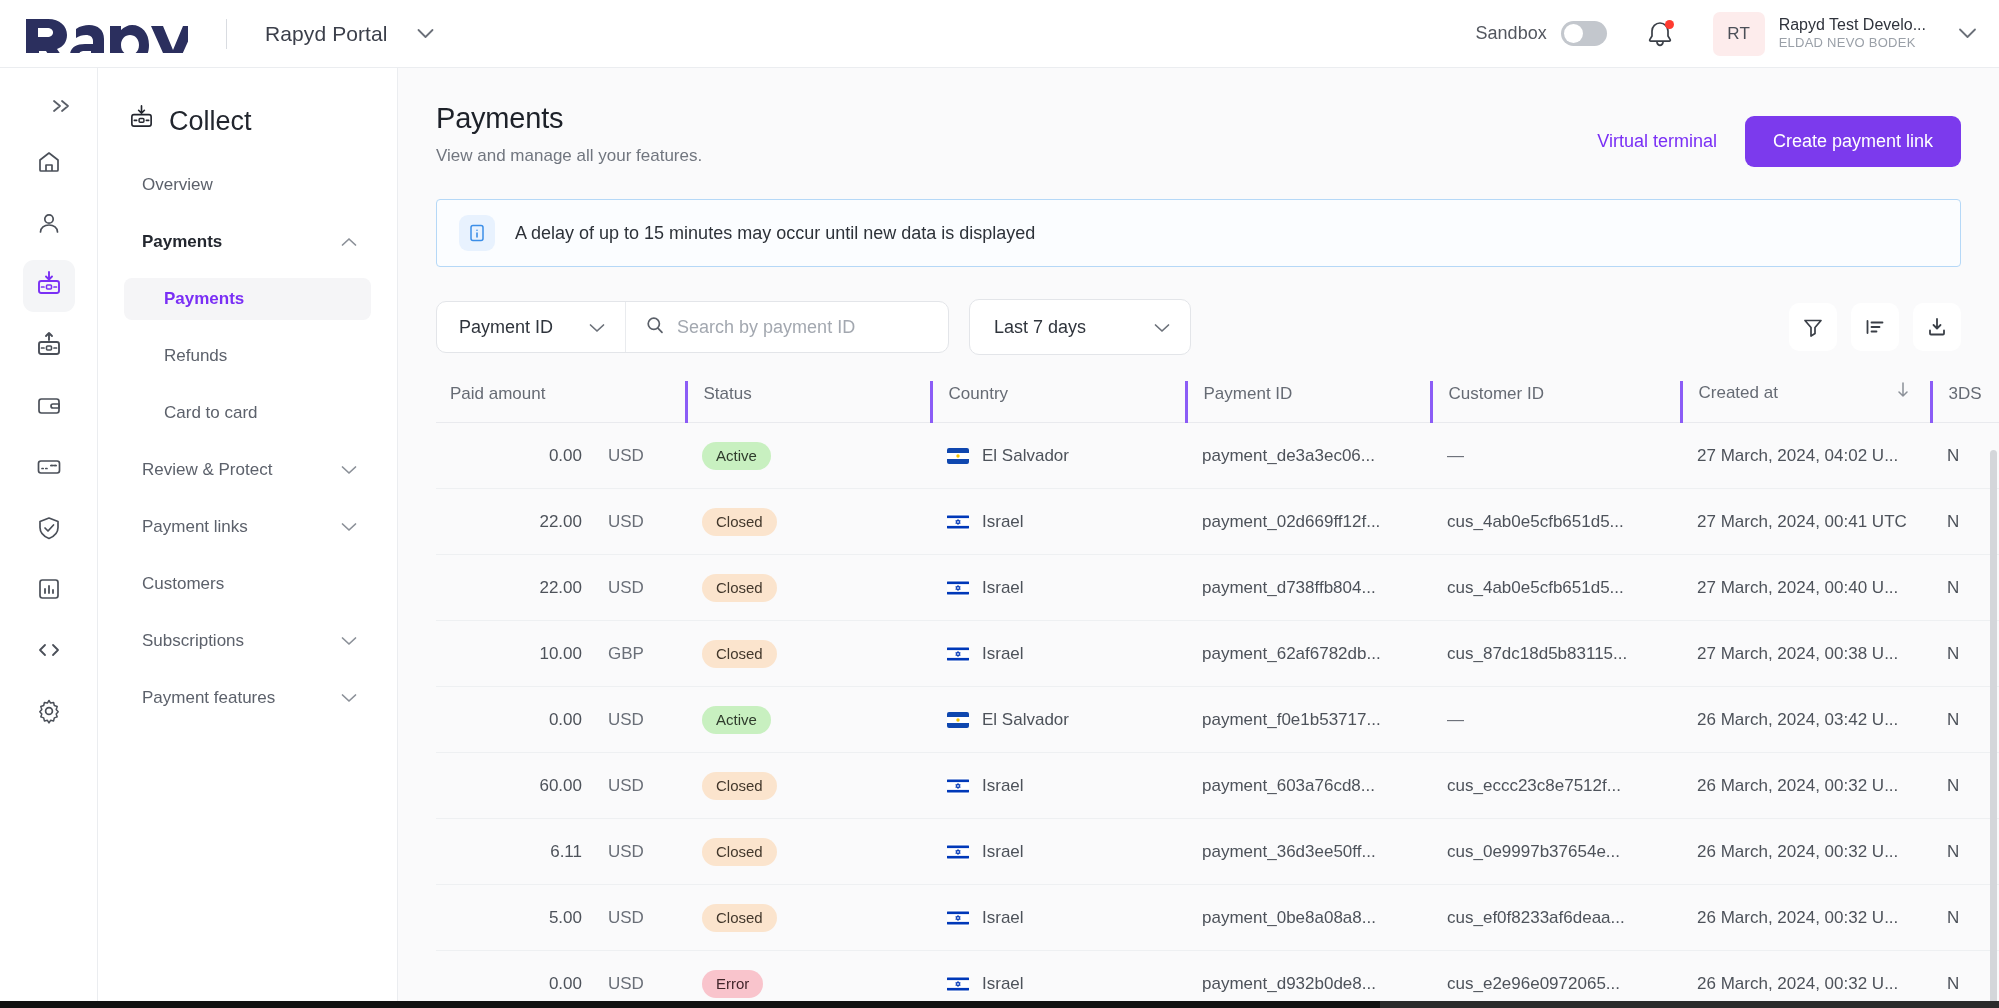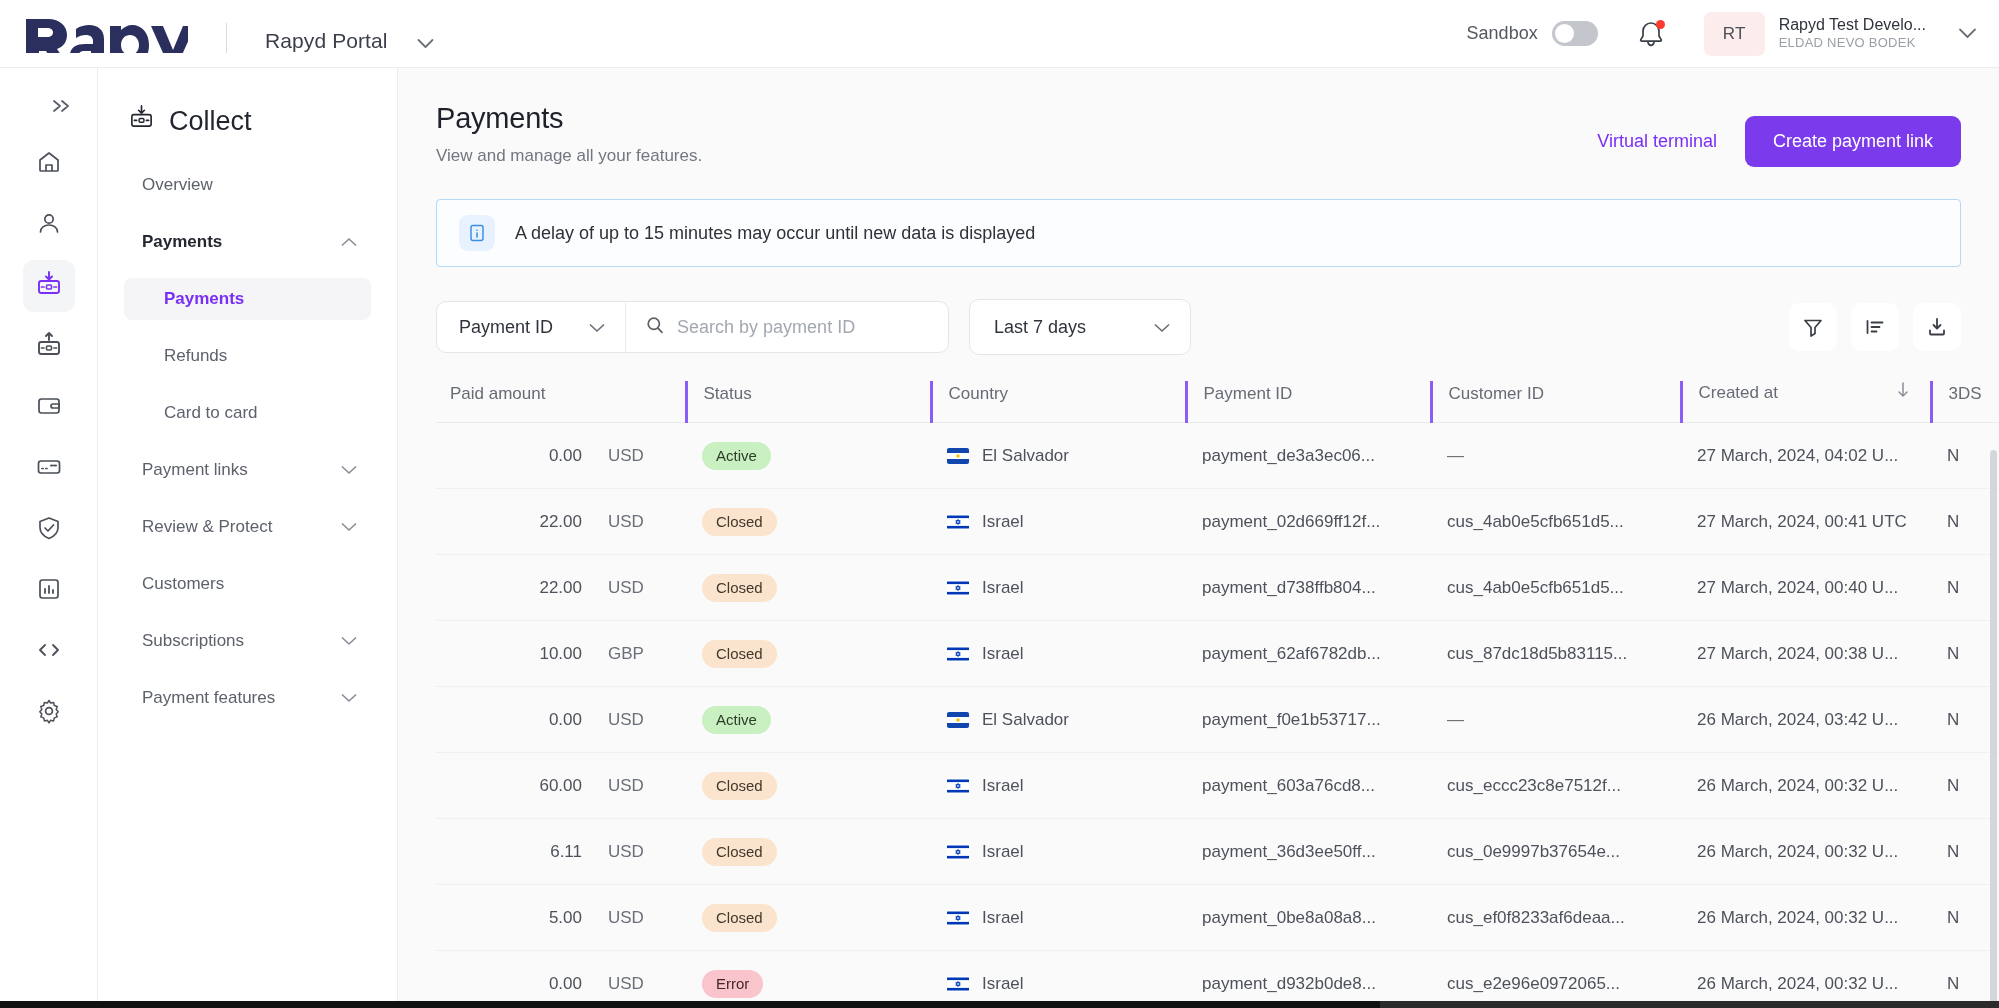--- a/index.html
+++ b/index.html
@@ -13,21 +13,21 @@
   .app { width: 1999px; height: 1008px; display: flex; flex-direction: column; }
 
   
   .topbar {
     height: 68px; flex: 0 0 68px;
     background: #ffffff;
     border-bottom: 1px solid #ebedf0;
     display: flex; align-items: center;
     padding: 0 22px 0 24px;
   }
-  .brand { display: flex; align-items: flex-end; gap: 16px; }
+  .brand { display: flex; align-items: center; gap: 16px; }
   .logo-svg { display:block; }
   .brand-divider { width: 1px; height: 30px; background: #d9dce1; margin: 0 22px; }
   .portal-name { font-size: 21px; color: #3b3f4a; letter-spacing: .1px; }
   .chev { display: inline-block; }
   .portal-chev { margin-left: 13px; }
 
   .topbar-right { margin-left: auto; display: flex; align-items: center; }
   .sandbox-wrap { display: flex; align-items: center; gap: 14px; margin-right: 40px; }
   .sandbox-label { font-size: 18px; color: #53575f; }
   .toggle {
@@ -38,21 +38,21 @@
     content: ""; position: absolute; left: 3px; top: 3px;
     width: 19px; height: 19px; border-radius: 50%; background: #fff;
   }
   .bell-wrap { position: relative; margin-right: 40px; display: flex; align-items: center; }
   .bell-dot {
     position: absolute; right: -1px; top: 0px;
     width: 9px; height: 9px; border-radius: 50%; background: #ff3b30;
   }
   .acct { display: flex; align-items: center; gap: 14px; }
   .avatar {
-    width: 61px; height: 44px; border-radius: 7px; background: #fdecec;
+    width: 52px; height: 44px; border-radius: 7px; background: #fdecec;
     display: flex; align-items: center; justify-content: center;
     font-size: 17px; color: #4b4f57; letter-spacing: .3px;
   }
   .acct-text { display: flex; flex-direction: column; gap: 2px; line-height: 1.15; }
   .acct-name { font-size: 16px; color: #2f333c; }
   .acct-sub { font-size: 13px; color: #9aa0a8; letter-spacing: .25px; }
   .acct-chev { margin-left: 18px; }
 
   
   .body { flex: 1; display: flex; min-height: 0; }
@@ -387,30 +387,30 @@
           <span>Payments</span>
         </div>
         <div class="nav-sub">
           <span>Refunds</span>
         </div>
         <div class="nav-sub">
           <span>Card to card</span>
         </div>
 
         <div class="nav-row">
-          <span>Payment links</span>
+          <span>Review &amp; Protect</span>
           <span class="nav-chev">
             <svg width="16" height="10" viewBox="0 0 16 10">
                 <path d="M1.5 2 L8 8 L14.5 2" fill="none" stroke="#8b9098" stroke-width="1.7" stroke-linecap="round" stroke-linejoin="round"></path>
               </svg>
           </span>
         </div>
 
         <div class="nav-row">
-          <span>Review &amp; Protect</span>
+          <span>Payment links</span>
           <span class="nav-chev">
             <svg width="16" height="10" viewBox="0 0 16 10">
                 <path d="M1.5 2 L8 8 L14.5 2" fill="none" stroke="#8b9098" stroke-width="1.7" stroke-linecap="round" stroke-linejoin="round"></path>
               </svg>
           </span>
         </div>
 
         <div class="nav-row">
           <span>Customers</span>
         </div>

